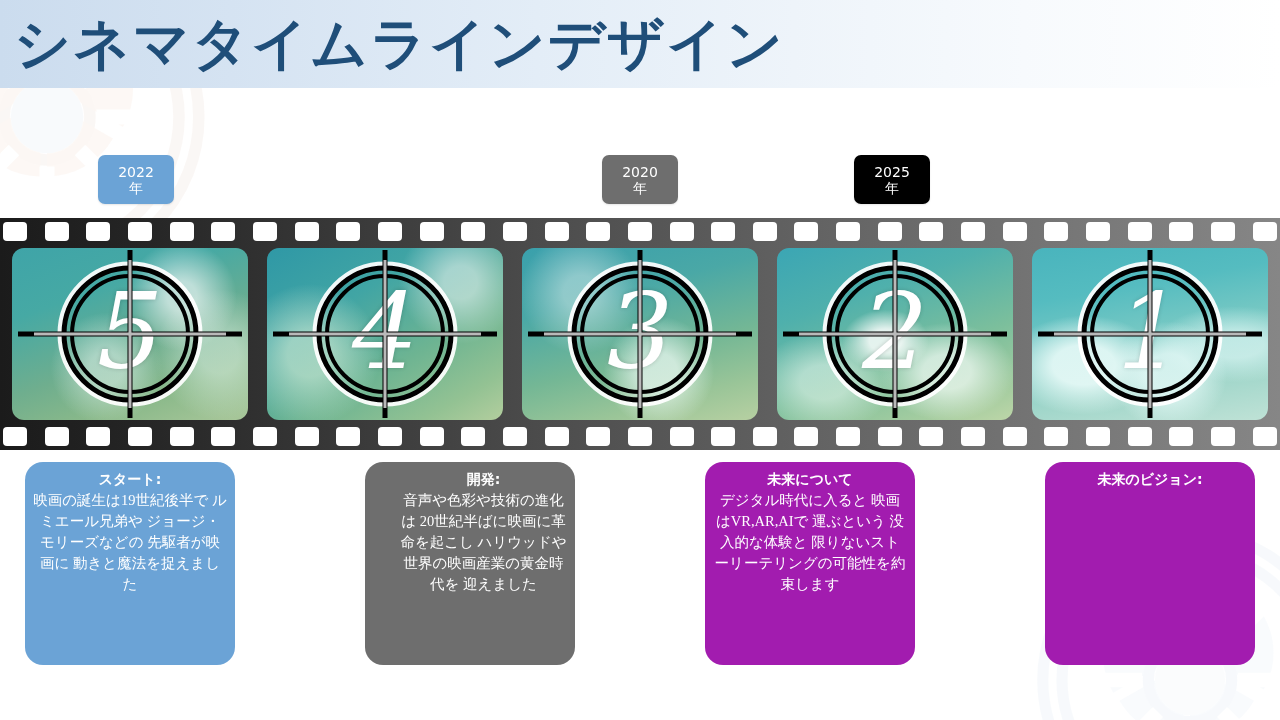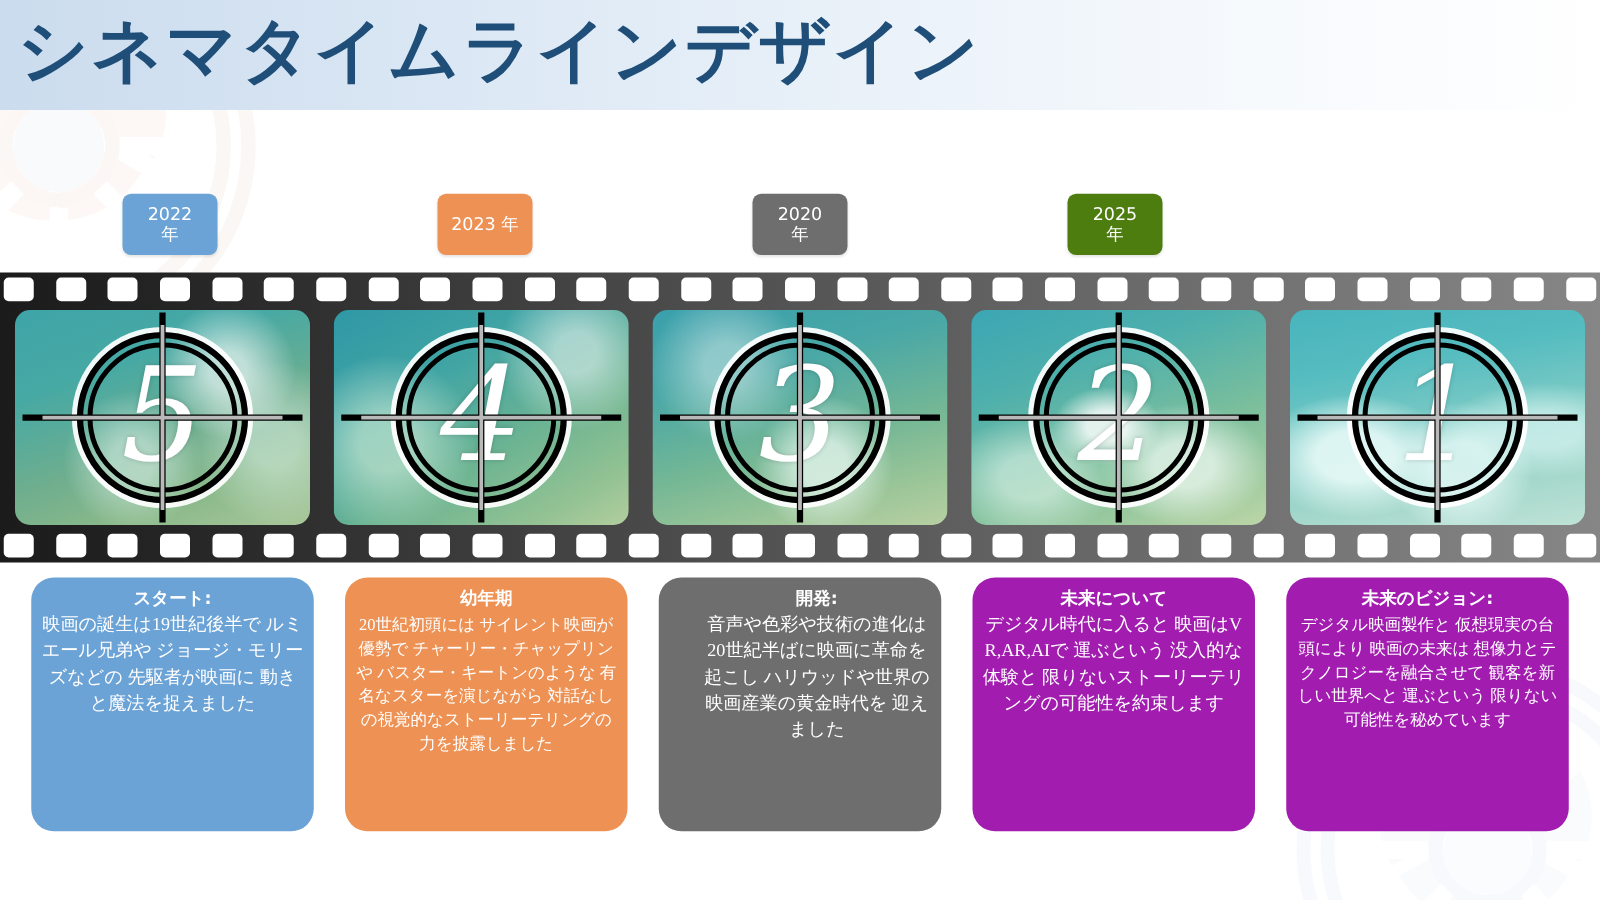--- a/index.html
+++ b/index.html
@@ -40,21 +40,21 @@
   #page-title {
     position: absolute;
     left: 14px;
     top: 6px;
     font-size: 56px;
     font-weight: 700;
     color: #1f4e79;
     letter-spacing: 2px;
     line-height: 76px;
     white-space: nowrap;
-    font-family: Liberation Mono, monospace;
+    font-family: Liberation Serif, serif;
   }
 
   
   #year-row {
     position: absolute;
     left: 0;
     top: 155px;
     width: 1144px;
     height: 50px;
     padding-left: 20px;
@@ -189,21 +189,21 @@
     left: 0;
     top: 462px;
     width: 1280px;
     height: 205px;
     display: flex;
     justify-content: space-between;
     padding: 0 25px;
   }
   .desc-card {
     position: relative;
-    width: 226px;
+    width: 210px;
     height: 203px;
     border-radius: 18px;
     color: #ffffff;
     padding: 7px 8px 6px 8px;
     text-align: center;
     flex: 0 0 auto;
     overflow: hidden;
   }
   .card-heading {
     font-size: 14px;
@@ -281,28 +281,25 @@
 
   <div id="title-banner">
     <div id="page-title">シネマタイムラインデザイン</div>
   </div>
 
   <div id="year-row">
       <div class="year-badge" style="left: 98px; background: rgb(107, 163, 214);">
         <span class="yb-line">2022</span>
         <span class="yb-line">年</span>
       </div>
-      <div class="year-badge" style="left: 350px; background: rgb(237, 146, 84);">
-        <span class="yb-line">2023 年</span>
-      </div>
       <div class="year-badge" style="left: 602px; background: rgb(110, 110, 110);">
         <span class="yb-line">2020</span>
         <span class="yb-line">年</span>
       </div>
-      <div class="year-badge" style="left: 854px; background: #4d7c0f; text-align: right;">
+      <div class="year-badge" style="left: 854px; background: #000000; text-align: right;">
         <span class="yb-line">2025</span>
         <span class="yb-line">年</span>
       </div>
     </div>
 
   <div id="film-strip">
     <div class="sprocket-row top" id="sprockets-top">
         <div class="sprocket"></div>
         <div class="sprocket"></div>
         <div class="sprocket"></div>
@@ -455,31 +452,26 @@
         <div class="sprocket"></div>
         <div class="sprocket"></div>
       </div>
   </div>
 
   <div id="cards">
       <div class="desc-card" style="background: rgb(107, 163, 214);">
         <div class="card-heading">スタート:</div>
         <div class="card-body">映画の誕生は19世紀後半で ルミエール兄弟や ジョージ・モリーズなどの 先駆者が映画に 動きと魔法を捉えました</div>
       </div>
-      <div class="desc-card compact" style="background: rgb(237, 146, 84);">
-        <div class="card-heading">幼年期</div>
-        <div class="card-body">20世紀初頭には サイレント映画が優勢で チャーリー・チャップリンや バスター・キートンのような 有名なスターを演じながら 対話なしの視覚的なストーリーテリングの力を披露しました</div>
-      </div>
       <div class="desc-card" style="background: rgb(110, 110, 110); padding-left: 35px;">
         <div class="card-heading">開発:</div>
         <div class="card-body">音声や色彩や技術の進化は 20世紀半ばに映画に革命を起こし ハリウッドや世界の映画産業の黄金時代を 迎えました</div>
       </div>
       <div class="desc-card" style="background: #a21caf;">
         <div class="card-heading">未来について</div>
         <div class="card-body">デジタル時代に入ると 映画はVR,AR,AIで 運ぶという 没入的な体験と 限りないストーリーテリングの可能性を約束します</div>
       </div>
       <div class="desc-card compact" style="background: #a21caf;">
         <div class="card-heading">未来のビジョン:</div>
-        <div class="card-body">デジタル映画製作と 仮想現実の台頭により 映画の未来は 想像力とテクノロジーを融合させて 観客を新しい世界へと 運ぶという 限りない可能性を秘めています</div>
       </div>
     </div>
 
 </div>
 
 </body></html>

